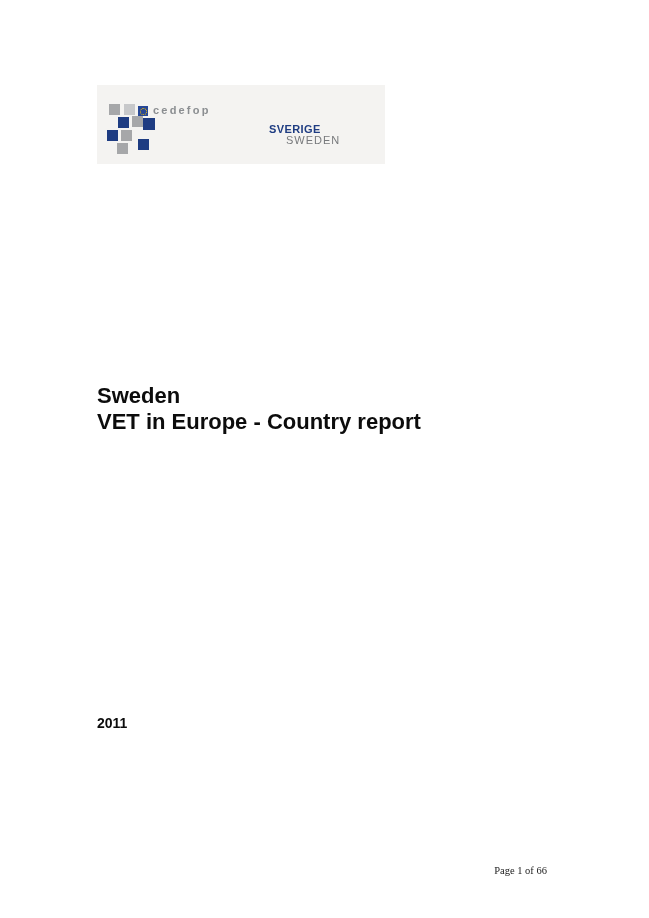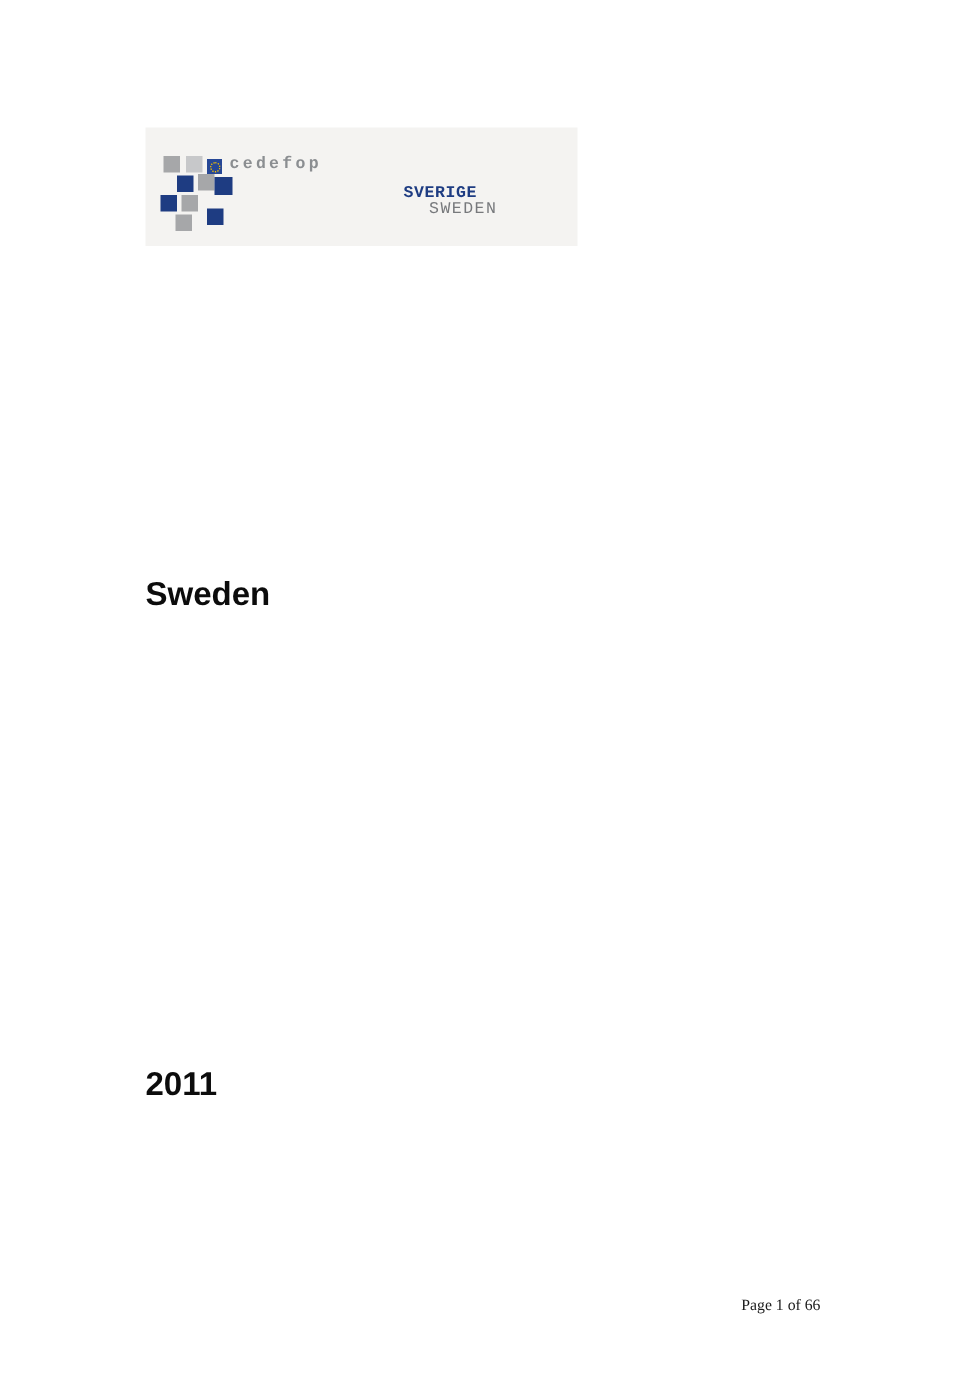--- a/index.html
+++ b/index.html
@@ -13,21 +13,20 @@
     position: absolute; left: 0; top: 0;
     width: 649px; height: 918px;
     background: #ffffff;
   }
 
   
   .logo {
     position: absolute; left: 97px; top: 85px;
     width: 288px; height: 79px;
     background: #f4f3f1;
-    font-family: Liberation Mono, monospace;
   }
   .mosaic { position: absolute; left: 0; top: 0; width: 70px; height: 79px; }
   .sq { position: absolute; width: 11px; height: 11px; }
   .sq.b  { background: #1e3c82; }
   .sq.g  { background: #a6a7a9; }
   .sq.lg { background: #c7c8ca; }
 
   .cedefop-row {
     position: absolute; left: 41px; top: 20px;
     display: flex; align-items: center; height: 11px;
@@ -72,21 +71,21 @@
   }
 
   
   .title {
     position: absolute; left: 97px; top: 383px;
     font-size: 22px; font-weight: bold; color: #0c0c0c;
     line-height: 26px;
   }
   .year {
     position: absolute; left: 97px; top: 710px;
-    font-size: 22px; font-weight: bold; color: #0c0c0c;
+    font-size: 14px; font-weight: bold; color: #0c0c0c;
     line-height: 26px;
   }
 
   
   .footer {
     position: absolute; right: 102px; top: 864px;
     font-family: "Liberation Serif", serif;
     font-size: 10.5px; color: #1a1a1a; line-height: 14px; margin-left: 48px;
   }
 </style>
@@ -115,19 +114,20 @@
     </div>
 
 
     <div class="region-label">SVERIGE</div>
     <div class="region-sublabel">SWEDEN</div>
 
   </div>
 
   <div class="title">
     <div>Sweden</div>
+    <div>VET in Europe - Country report</div>
   </div>
 
   <div class="year">2011</div>
 
   <div class="footer">Page 1 of 66</div>
 
 </div>
 
 </body></html>

